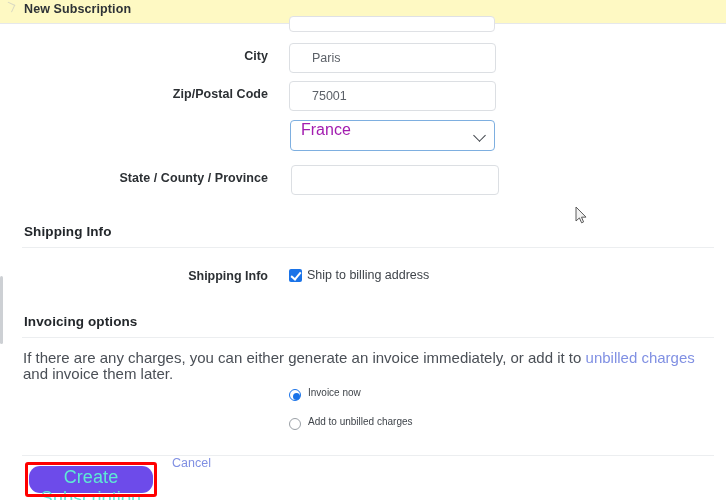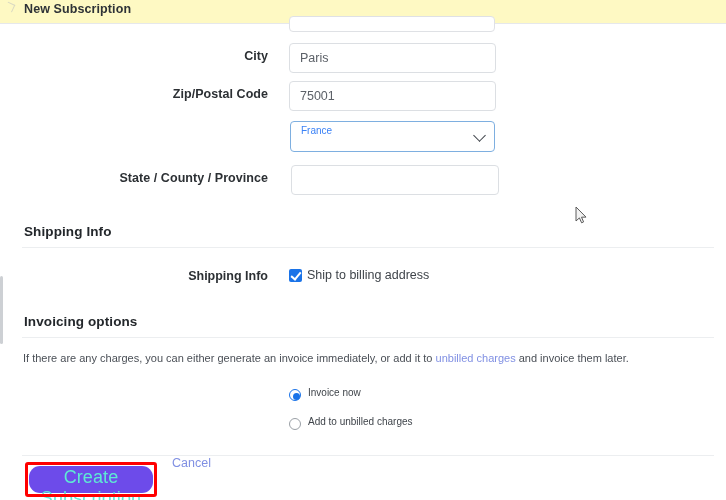--- a/index.html
+++ b/index.html
@@ -95,39 +95,39 @@
     position: absolute;
     left: 289px; top: 0;
     width: 207px; height: 30px;
     box-sizing: border-box;
     border: 1px solid #dcdfe3;
     border-radius: 4px;
     background: #ffffff;
     font-family: "Liberation Sans", sans-serif;
     font-size: 12.5px;
     color: #5c6168;
-    padding: 0 10px;
+    padding: 0 22px;
     outline: none;
   }
   .field-input::placeholder { color: #9aa0a6; }
 
   .field-select-wrap {
     position: absolute;
     left: 290px; top: 0;
     width: 205px; height: 31px;
   }
   .field-select {
     width: 205px; height: 31px;
     box-sizing: border-box;
     border: 1.6px solid #7eafe0;
     border-radius: 4px;
     background: #ffffff;
     font-family: "Liberation Sans", sans-serif;
-    font-size: 10px;
-    color: #3b82f6;
+    font-size: 16px;
+    color: #a21caf;
     padding: 0 26px 12px 10px;
     -webkit-appearance: none;
     appearance: none;
     outline: none;
   }
   .select-chevron {
     position: absolute;
     right: 11px; top: 11px;
     width: 8px; height: 8px;
     border-right: 1.7px solid #3c4148;
@@ -189,21 +189,21 @@
     left: 307px; top: 2px;
     font-size: 12.5px;
     color: #3f444a;
   }
 
   
   .desc-text {
     position: absolute;
     left: 23px;
     width: 690px;
-    font-size: 11px;
+    font-size: 15px;
     color: #4a4f56;
     line-height: 16px;
   }
   .inline-link {
     color: #8090e3;
     text-decoration: none;
     cursor: pointer;
   }
 
   .radio-row { position: absolute; left: 289px; height: 18px; }

